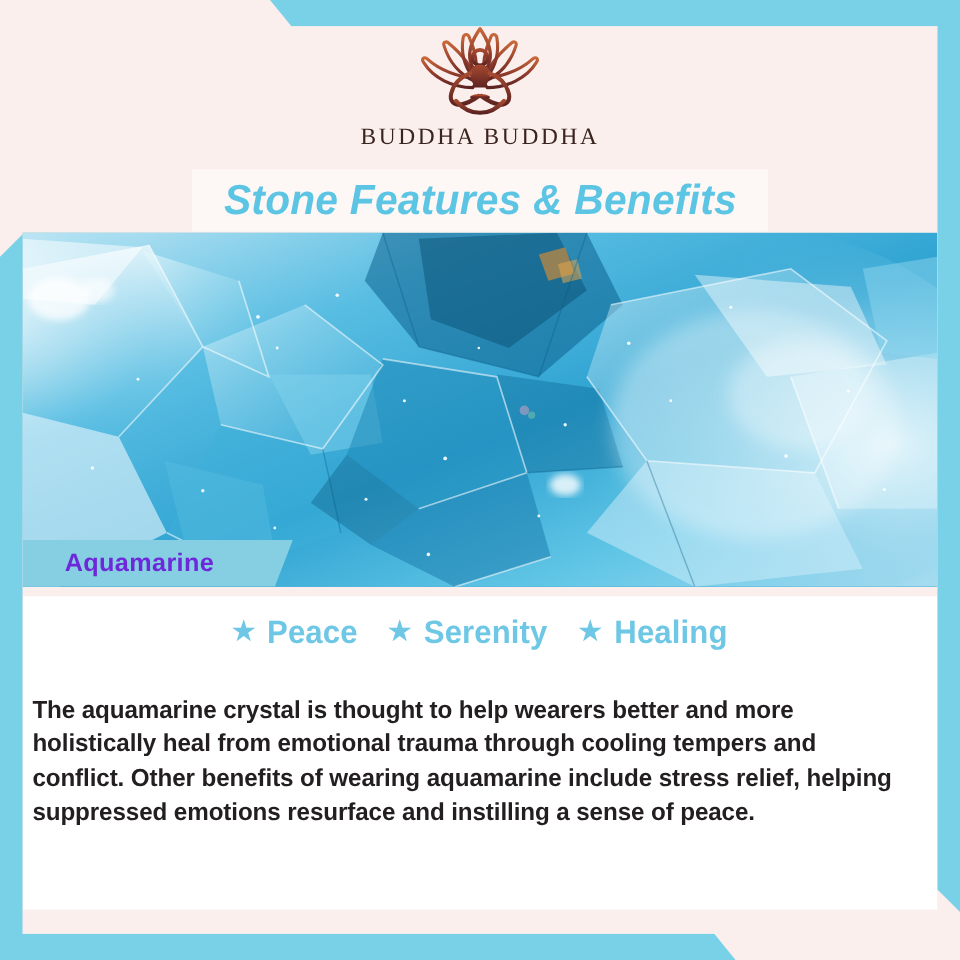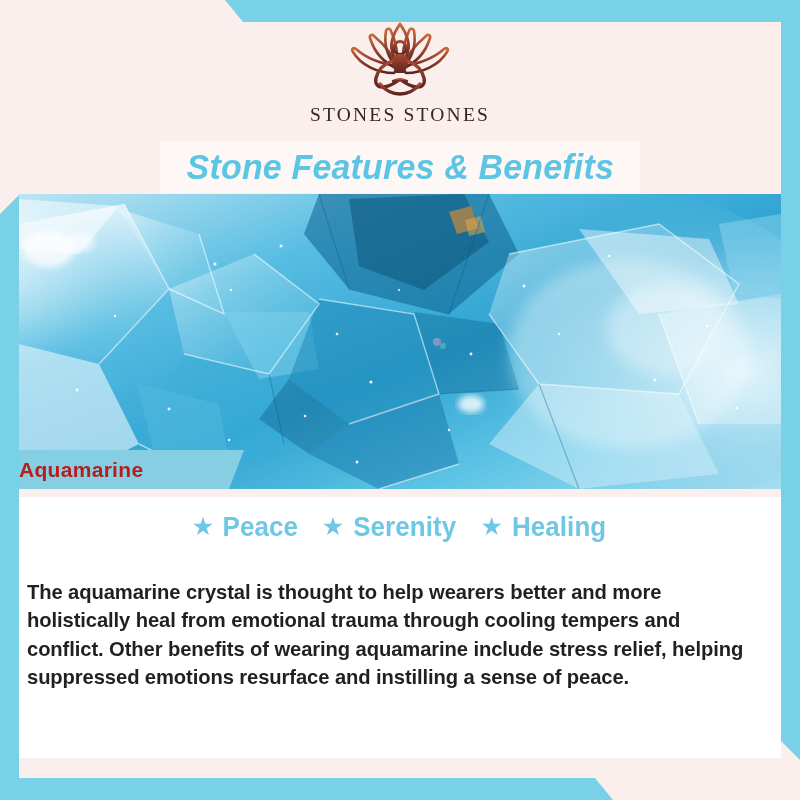--- a/index.html
+++ b/index.html
@@ -156,24 +156,25 @@
     top: 450px;
     width: 225px;
     height: 39px;
     background: #86cfe2;
     clip-path: polygon(0 0, 225px 0, 210px 39px, 0 39px);
     z-index: 4;
     display: flex;
     align-items: center;
   }
   .stone-label-text {
+    margin-left: 35px;
     font-family: "Liberation Sans", sans-serif;
     font-weight: bold;
     font-size: 21px;
-    color: #b91c1c;
+    color: #6d28d9;
     letter-spacing: 0.3px;
     white-space: nowrap;
   }
 
   
   .features {
     position: absolute;
     left: 19px;
     top: 512px;
     width: 762px;
@@ -268,21 +269,21 @@
 
         <path d="M56 43 C56 38 59.5 36 64 36 C68.5 36 72 38 72 43 C72 48 70 52 68 55 L60 55 C58 52 56 48 56 43 Z" fill="url(#figGrad)"></path>
 
         <path d="M56 43 C48 46 42 52 40 60 C38.5 66 42 70 48 69 C54 68 59 65 63 62" fill="none" stroke="url(#figGrad)" stroke-width="3.4" stroke-linecap="round"></path>
         <path d="M72 43 C80 46 86 52 88 60 C89.5 66 86 70 80 69 C74 68 69 65 65 62" fill="none" stroke="url(#figGrad)" stroke-width="3.4" stroke-linecap="round"></path>
 
         <path d="M44 66 C50 73 57 76 64 76 C71 76 78 73 84 66" fill="none" stroke="url(#figGrad)" stroke-width="3.4" stroke-linecap="round"></path>
 
         <path d="M57 63 C60 61 68 61 71 63" fill="none" stroke="url(#figGrad)" stroke-width="2.4" stroke-linecap="round"></path>
       </svg>
-      <div class="brand-name">STONES STONES</div>
+      <div class="brand-name">BUDDHA BUDDHA</div>
     </div>
   </div>
 
   <div class="title-banner">
     <div class="title-text">Stone Features &amp; Benefits</div>
   </div>
 
   <div class="photo">
     <svg viewBox="0 0 762 295" preserveAspectRatio="none" aria-hidden="true">
       <defs>

